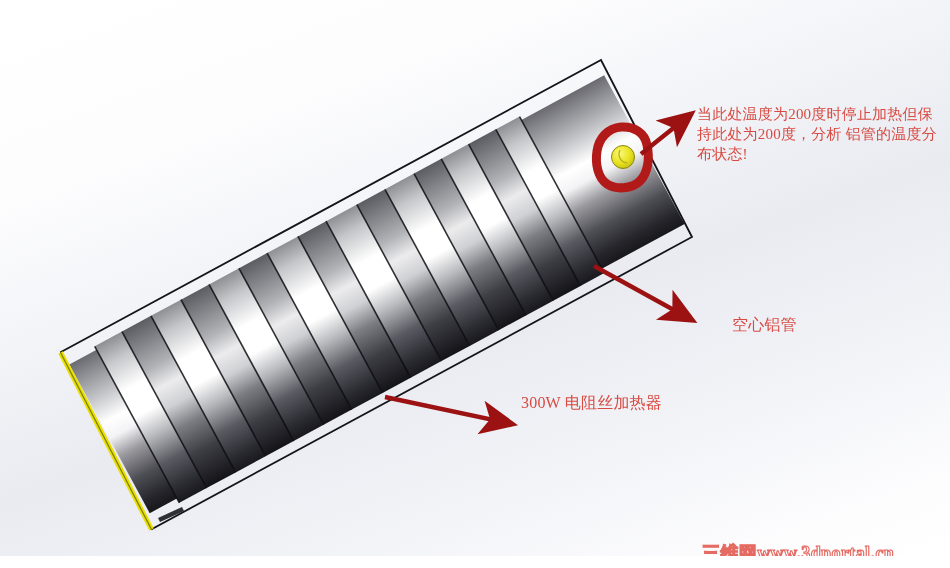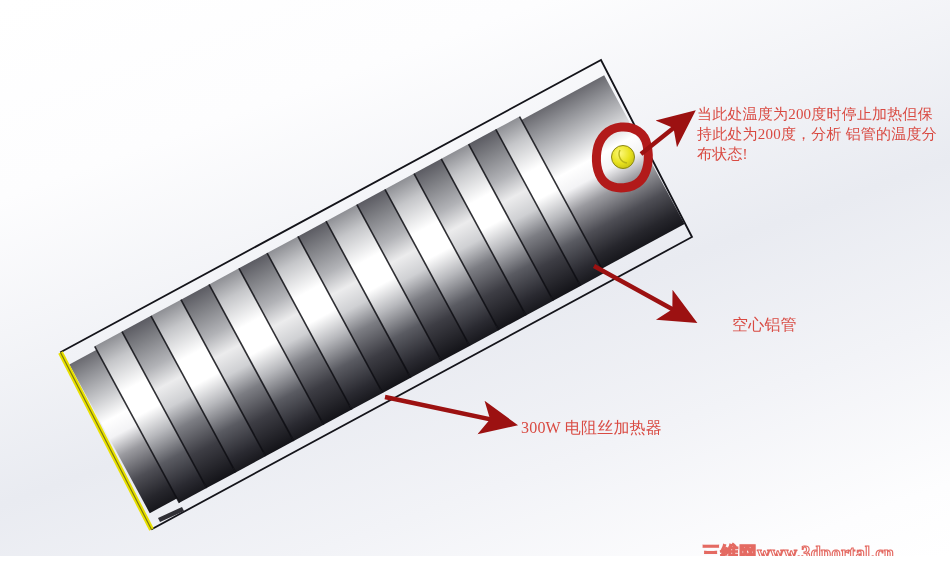--- a/index.html
+++ b/index.html
@@ -32,21 +32,21 @@
     width: 250px;
     font-size: 15px;
   }
   #ann-note-2 {
     left: 732px;
     top: 314px;
     font-size: 16px;
   }
   #ann-note-3 {
     left: 521px;
-    top: 417px;
+    top: 392px;
     font-size: 16px;
   }
   #watermark {
     position: absolute;
     left: 702px;
     top: 541px;
     font-size: 18px;
     font-weight: bold;
     color: #ffffff;
     -webkit-text-stroke: 1.1px #e46a62;

